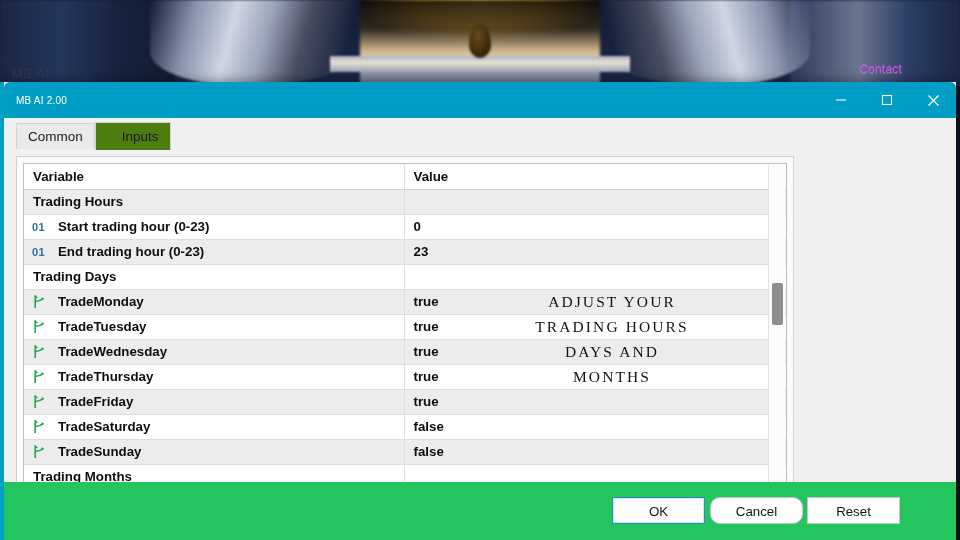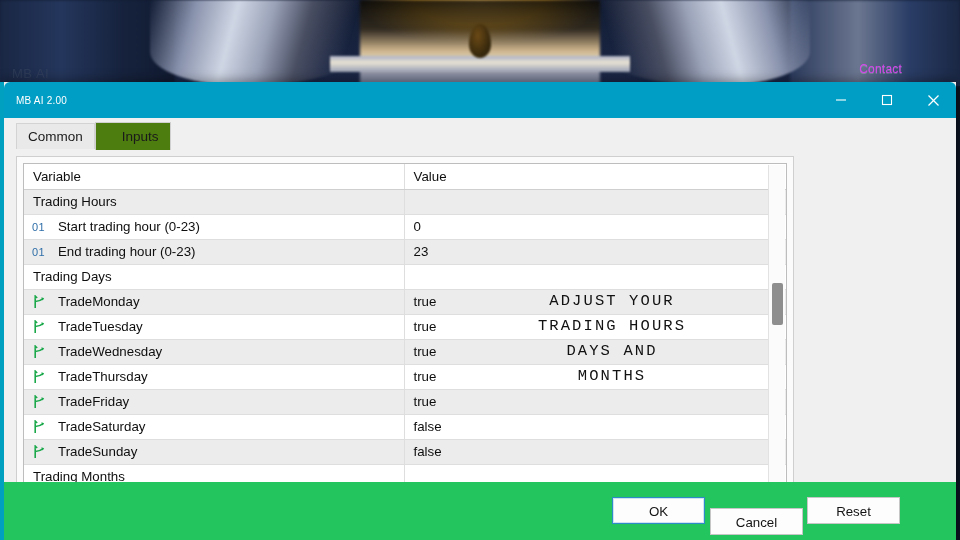--- a/index.html
+++ b/index.html
@@ -119,21 +119,21 @@
     overflow:hidden;
     border:1px solid #bdbdbd;box-sizing:border-box;background:#fff;
   }
   table.grid{
     border-collapse:collapse;width:762px;table-layout:fixed;
   }
   table.grid col.c-var{width:380px;}
   table.grid col.c-val{width:382px;}
   table.grid th, table.grid td{
     height:25px;font-size:13.3px;color:#0e0e0e;
-    text-align:left;font-weight:normal;
+    text-align:left;font-weight:bold;
     padding:0 0 0 9px;
     border-bottom:1px solid #dedede;
     border-right:1px solid #dedede;
     box-sizing:border-box;
     white-space:nowrap;overflow:hidden;
   }
   table.grid th{background:#ffffff;border-bottom:1px solid #cfcfcf;}
   tr.alt td{background:#ececec;}
   tr.norm td{background:#ffffff;}
   td.var{position:relative;padding-left:9px;}
@@ -155,21 +155,21 @@
     position:absolute;left:3px;top:118px;width:11px;height:42px;
     background:#8e8e8e;border-radius:2px;
   }
 
   
   .overlay{
     position:absolute;left:398px;top:125px;width:380px;
     text-align:center;pointer-events:none;
   }
   .overlay div{
-    font-family:Liberation Mono, monospace;
+    font-family:Liberation Serif, serif;
     font-size:15.5px;color:#121212;letter-spacing:2.1px;
     line-height:25px;height:25px;
     white-space:nowrap;
   }
 
   
   .side-btns{position:absolute;left:810px;top:74px;width:134px;}
   .btn{
     display:block;width:126px;height:28px;line-height:28px;
     background:#fdfdfd;border:1px solid #c6c6c6;box-sizing:border-box;
@@ -179,21 +179,21 @@
   .btn u{text-decoration:underline;}
   .side-btns .btn{position:absolute;}
   .btn-load{top:339px;}
   .btn-save{top:375px;}
 
   .footer{
     position:absolute;left:0;right:0;bottom:0;height:58px;background:#22c55e;
   }
   .footer .btn{position:absolute;width:93px;height:27px;line-height:27px;}
   .btn-ok{right:251px;bottom:16px;border:1px solid #2e8bc8;box-shadow:0 0 0 1px #cfe4f3 inset;}
-  .btn-cancel{right:153px;bottom:5px;}
+  .btn-cancel{right:153px;bottom:16px;border-radius:10px;}
   .btn-reset{right:56px;bottom:16px;}
 </style>
 </head>
 <body>
 
 <div id="desktop">
   <div class="bg-photo">
     <div class="bg-col bg-side-l"></div>
     <div class="bg-col bg-side-r"></div>
     <div class="bg-col bg-core"></div>

